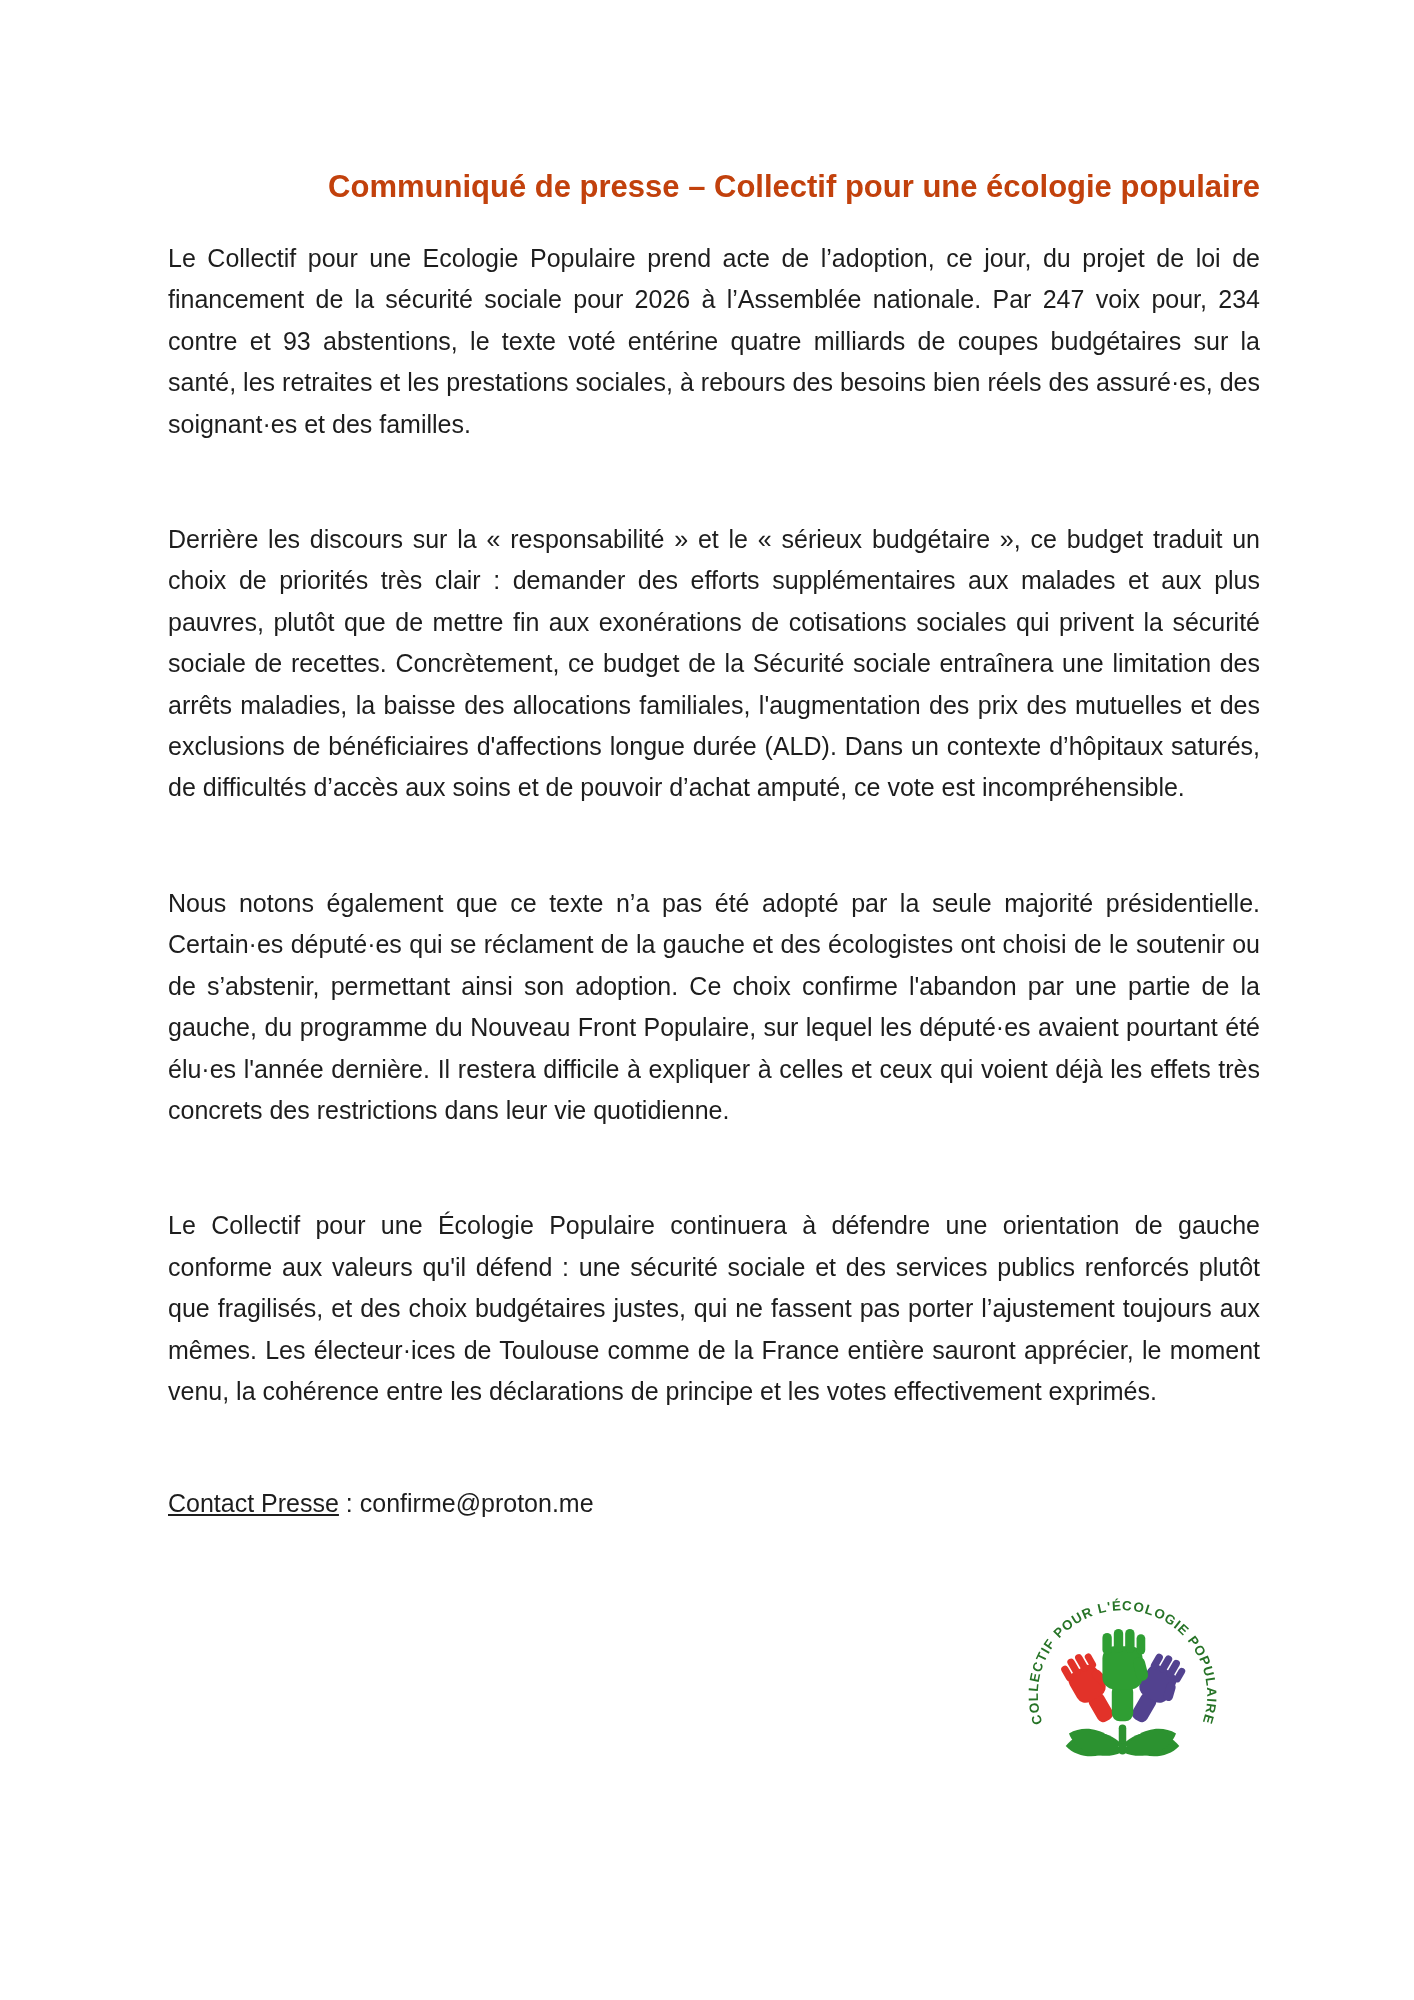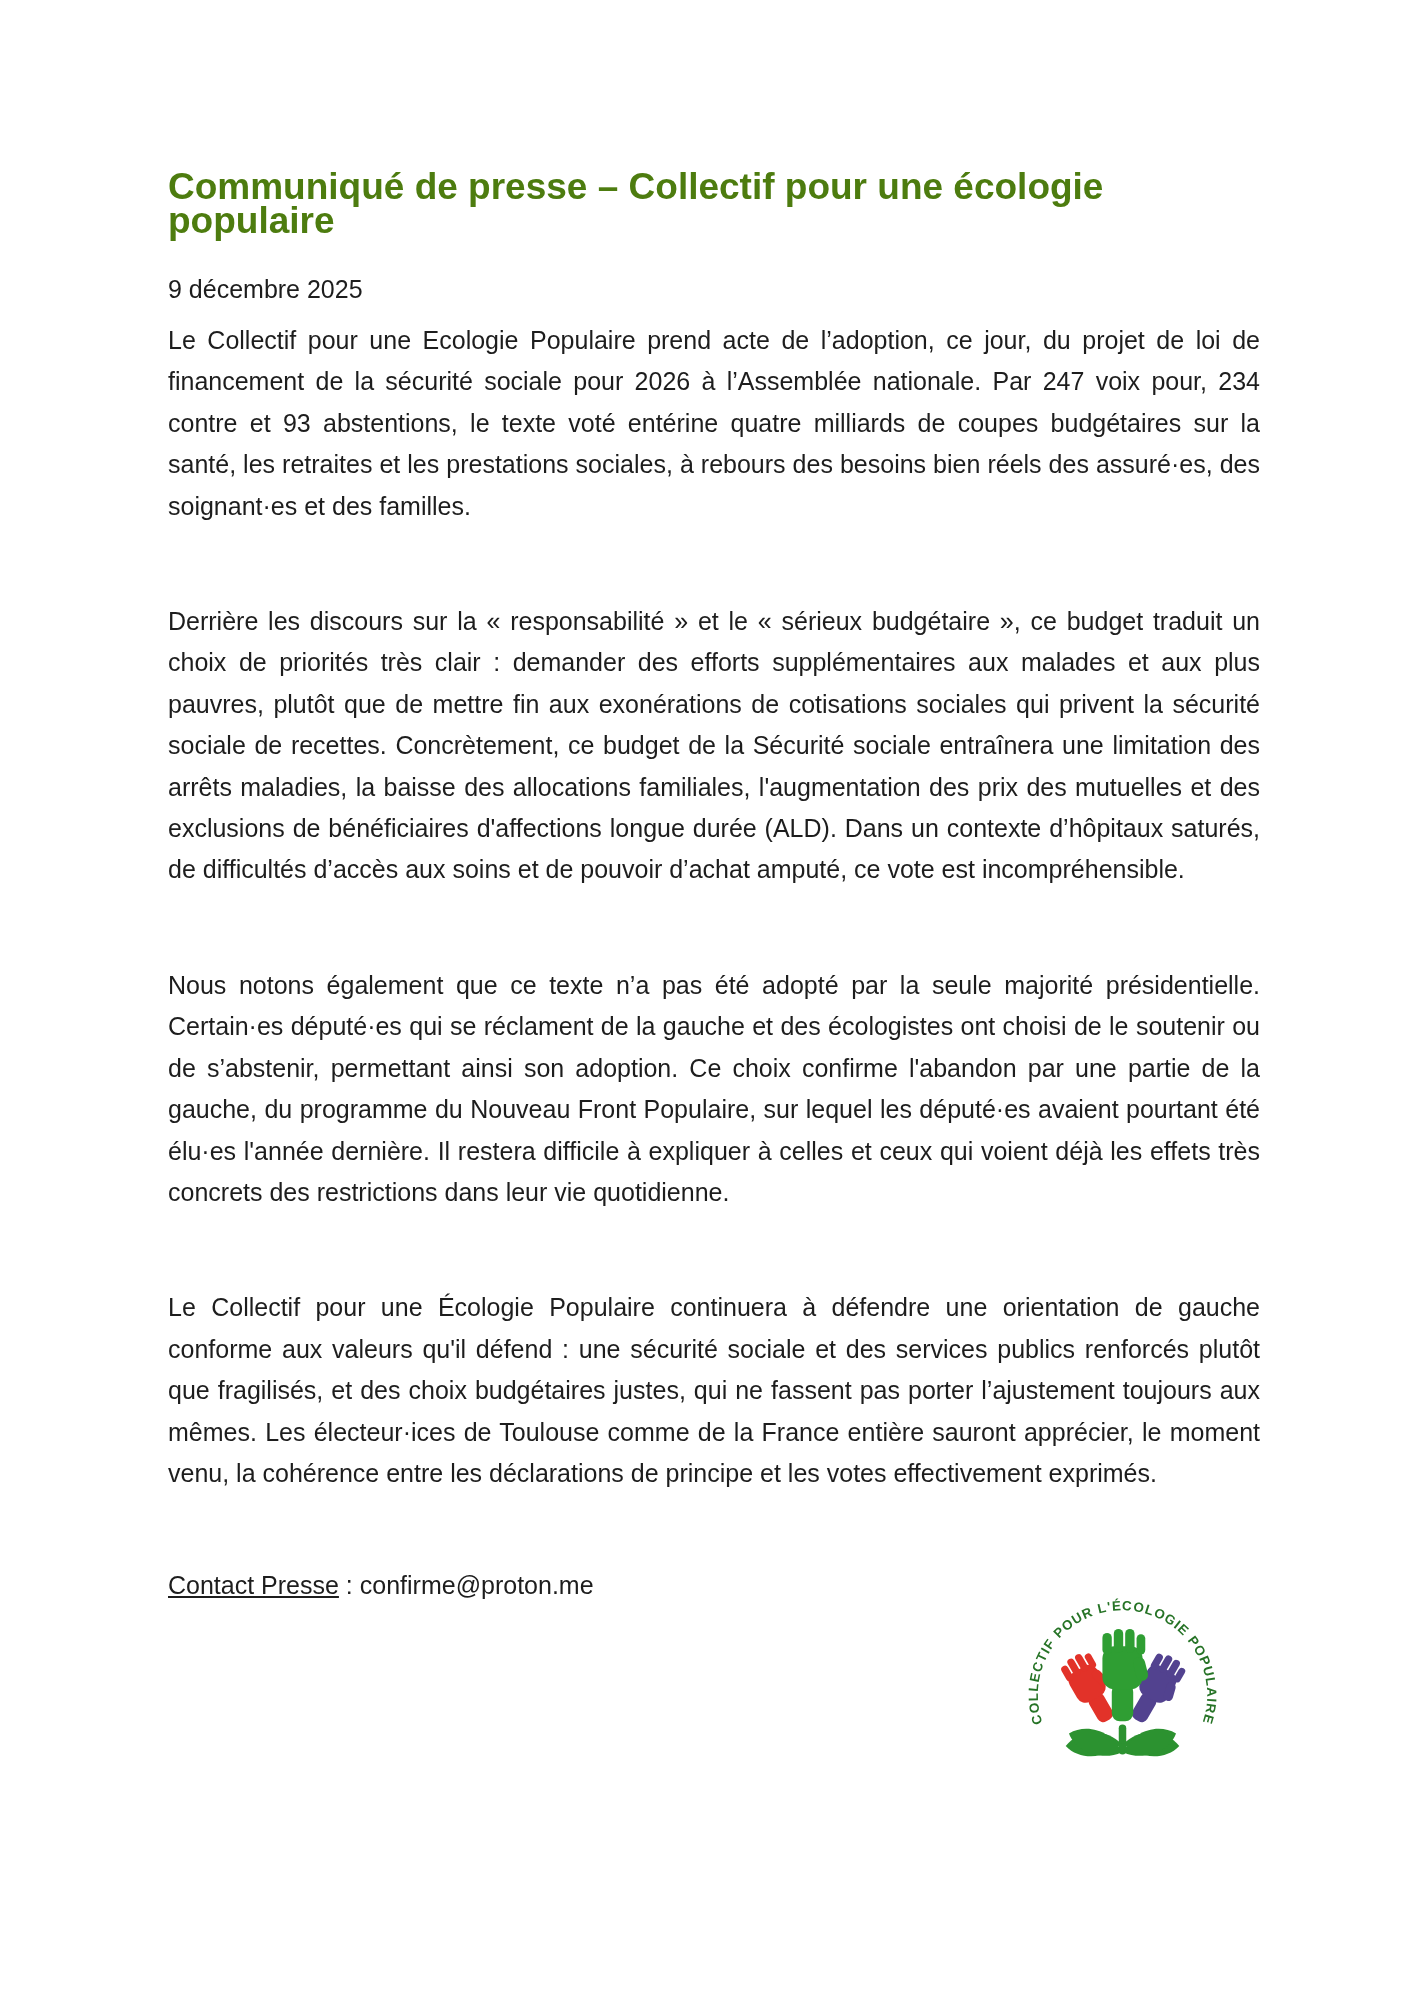--- a/index.html
+++ b/index.html
@@ -12,25 +12,26 @@
     color: #1d1d1d;
     overflow: hidden;
   }
   .content {
     position: absolute;
     left: 168px;
     top: 170px;
     width: 1092px;
   }
   .doc-title {
-    font-size: 37px;
+    font-size: 31px;
     font-weight: bold;
     line-height: 34px;
     margin: 0 0 34px 0;
-    color: #4d7c0f;
+    color: #c2410c;
+    text-align: right;
   }
   .doc-date {
     font-size: 25px;
     line-height: 34px;
     margin: 0 0 14px 0;
   }
   .body-par {
     font-size: 25px;
     line-height: 41.4px;
     text-align: justify;
@@ -59,21 +60,20 @@
   }
 </style>
 </head>
 <body>
 
 <div class="page">
   <div class="content">
 
     <h1 class="doc-title">Communiqué de presse – Collectif pour une écologie populaire</h1>
 
-    <p class="doc-date">9 décembre 2025</p>
 
     <p class="body-par">Le Collectif pour une Ecologie Populaire prend acte de l’adoption, ce jour, du projet de loi de financement de la sécurité sociale pour 2026 à l’Assemblée nationale. Par 247 voix pour, 234 contre et 93 abstentions, le texte voté entérine quatre milliards de coupes budgétaires sur la santé, les retraites et les prestations sociales, à rebours des besoins bien réels des assuré·es, des soignant·es et des familles.</p>
 
     <p class="body-par">Derrière les discours sur la « responsabilité » et le « sérieux budgétaire », ce budget traduit un choix de priorités très clair : demander des efforts supplémentaires aux malades et aux plus pauvres, plutôt que de mettre fin aux exonérations de cotisations sociales qui privent la sécurité sociale de recettes. Concrètement, ce budget de la Sécurité sociale entraînera une limitation des arrêts maladies, la baisse des allocations familiales, l'augmentation des prix des mutuelles et des exclusions de bénéficiaires d'affections longue durée (ALD). Dans un contexte d’hôpitaux saturés, de difficultés d’accès aux soins et de pouvoir d’achat amputé, ce vote est incompréhensible.</p>
 
     <p class="body-par"><span>Nous notons également que ce texte n’a pas été adopté par la seule majorité présidentielle. Certain·es député·es qui se réclament de la gauche et des écologistes ont choisi de le soutenir ou de s’abstenir, </span><strong>permettant ainsi son adoption</strong><span>. Ce choix confirme l'abandon par une partie de la gauche, du programme du Nouveau Front Populaire, sur lequel les député·es avaient pourtant été élu·es l'année dernière. Il restera difficile à expliquer à celles et ceux qui voient déjà les effets très concrets des restrictions dans leur vie quotidienne.</span></p>
 
     <p class="body-par">Le Collectif pour une Écologie Populaire continuera à défendre une orientation de gauche conforme aux valeurs qu'il défend : une sécurité sociale et des services publics renforcés plutôt que fragilisés, et des choix budgétaires justes, qui ne fassent pas porter l’ajustement toujours aux mêmes. Les électeur·ices de Toulouse comme de la France entière sauront apprécier, le moment venu, la cohérence entre les déclarations de principe et les votes effectivement exprimés.</p>
 
     <p class="contact-line"><span class="contact-label">Contact Presse</span><span> : </span><span>confirme@proton.me</span></p>

